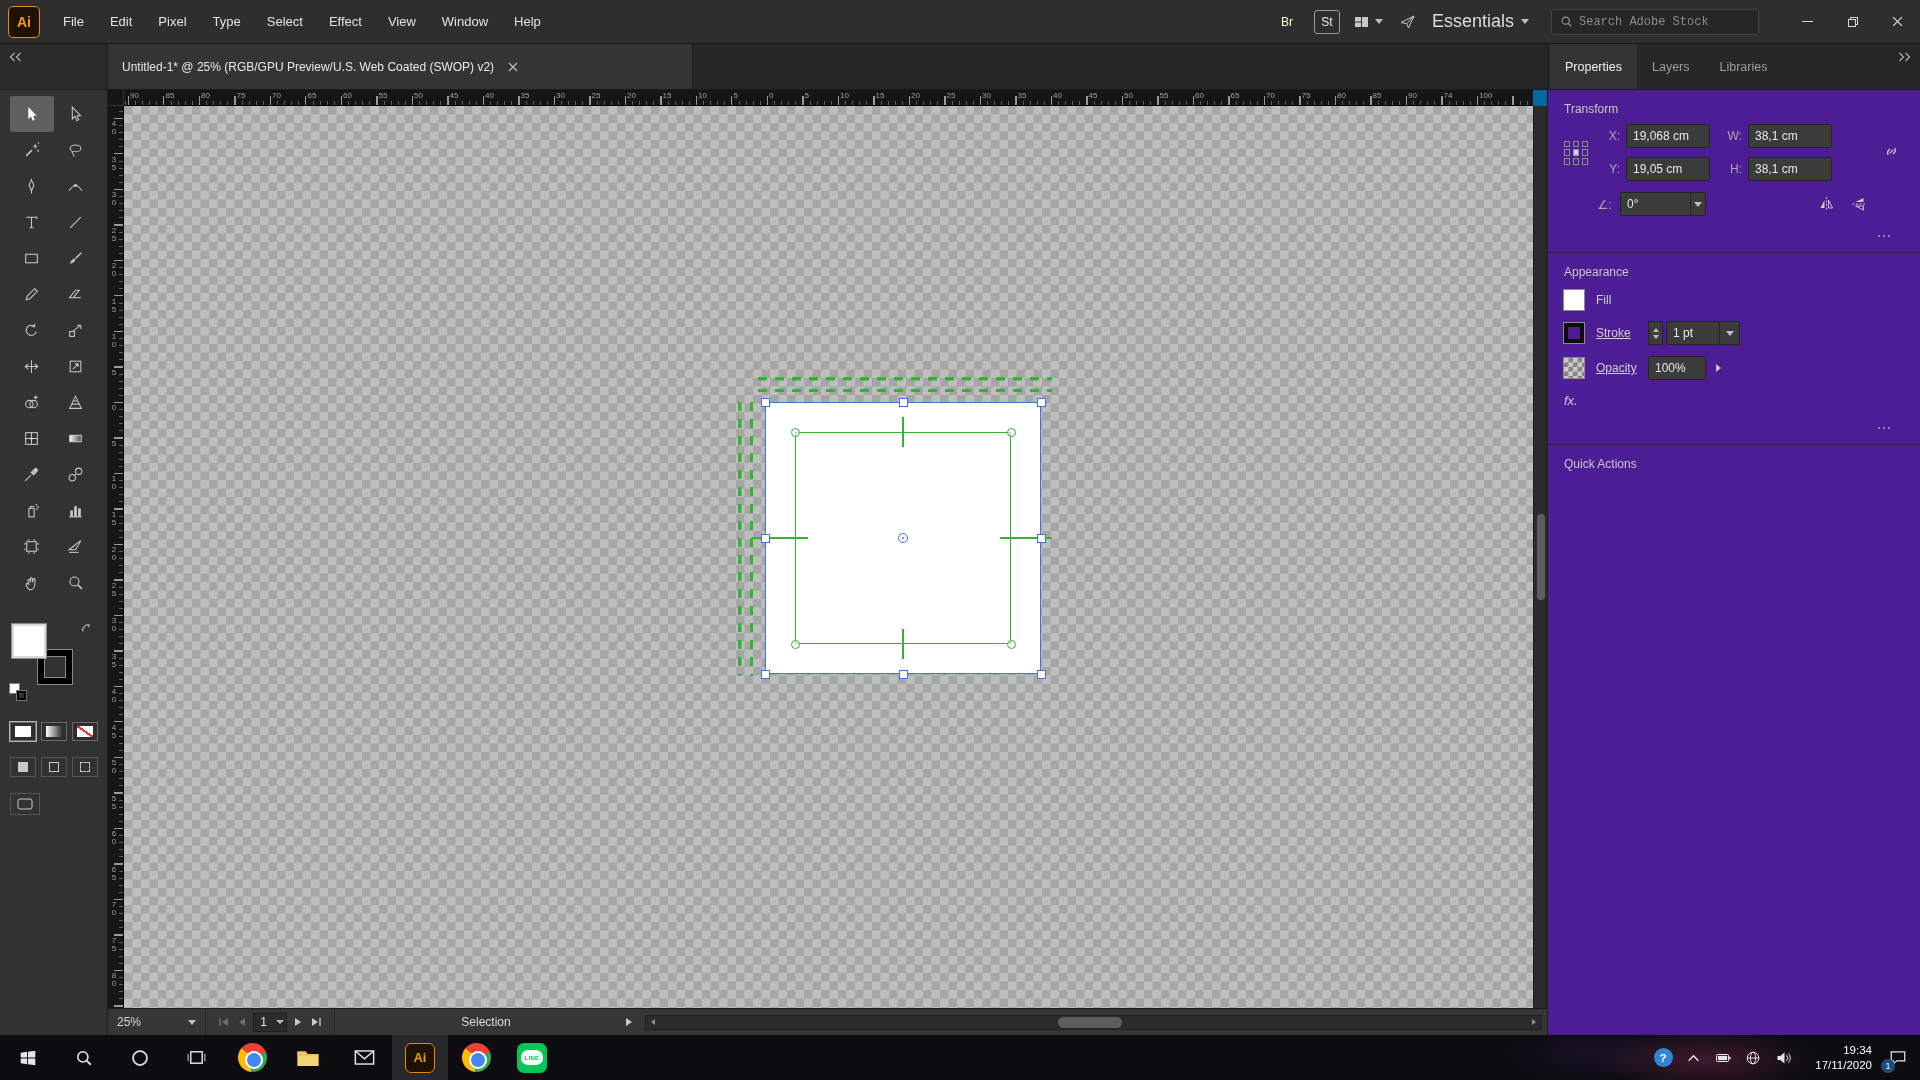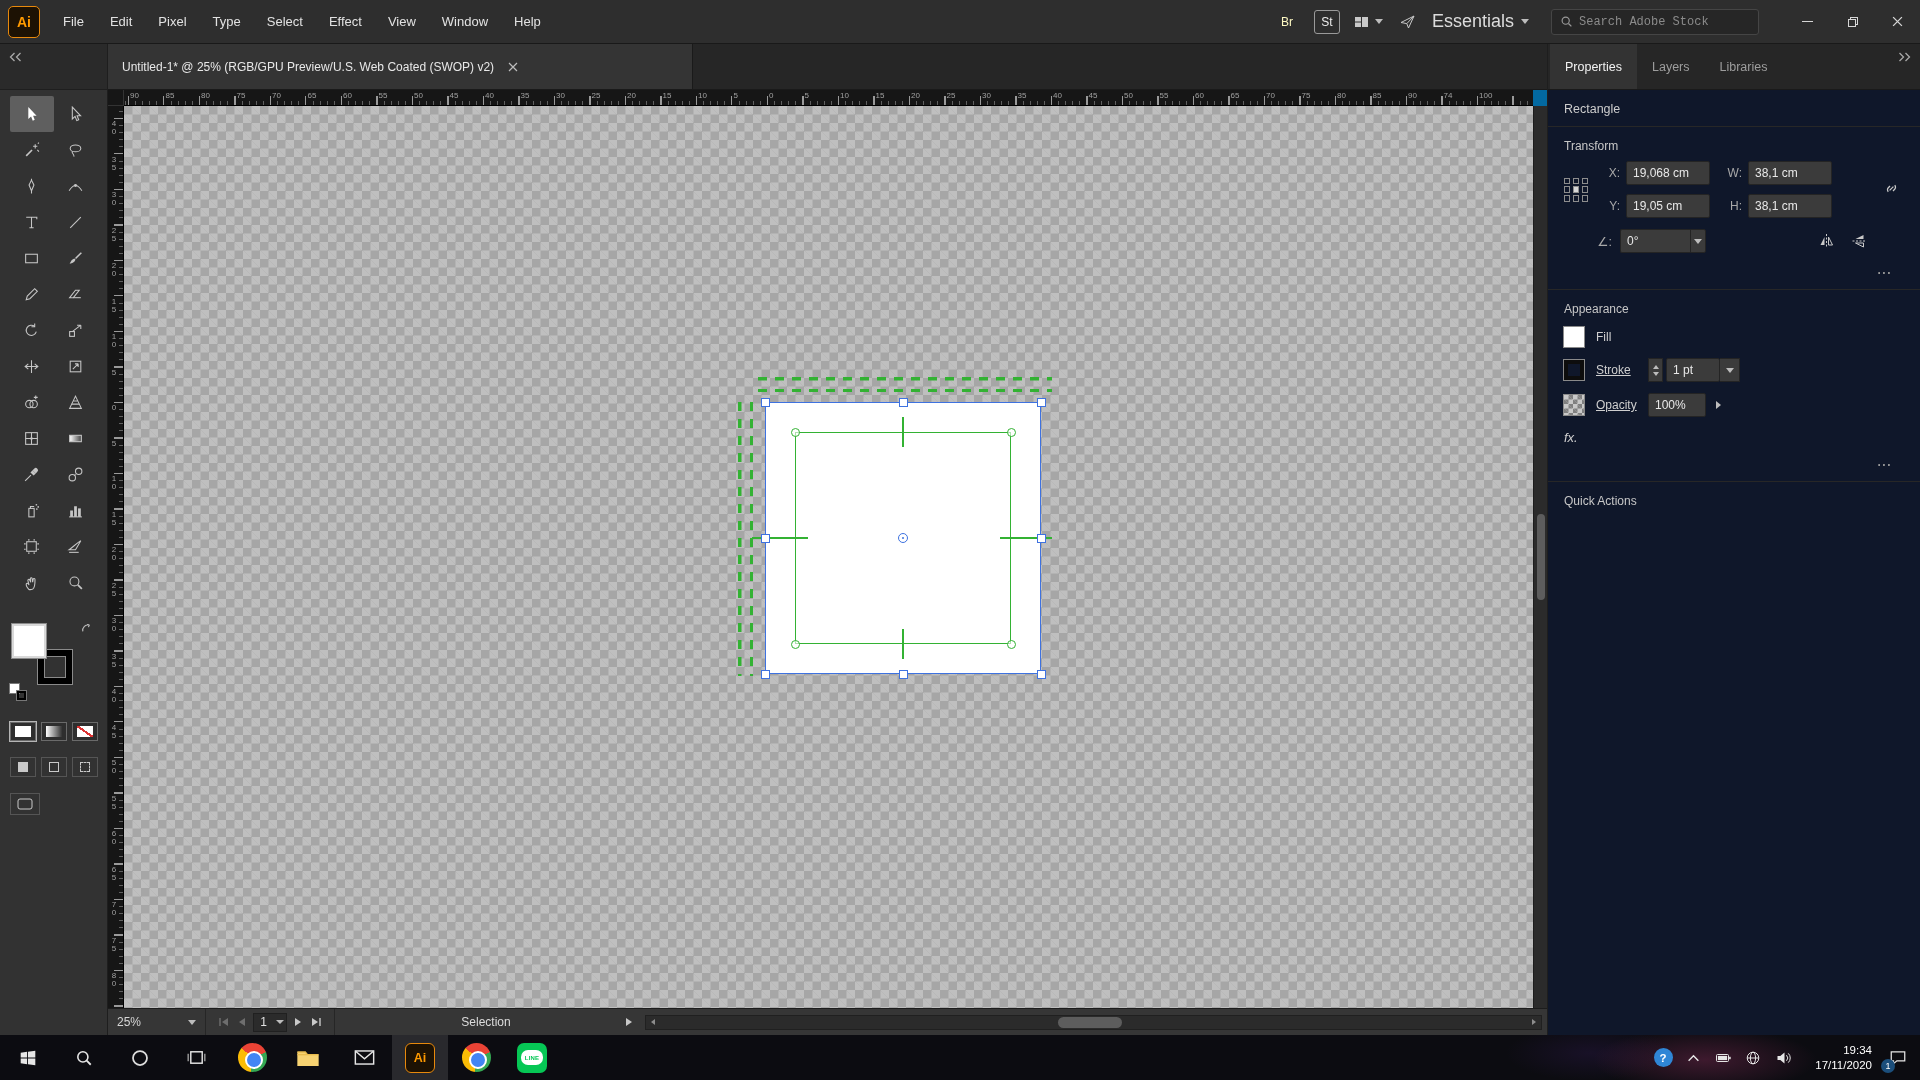--- a/index.html
+++ b/index.html
@@ -26,21 +26,21 @@
   .glyph-min{width:11px;height:1.5px;background:#d6d6d6}
   .glyph-restore{position:relative;width:10px;height:10px}
   .glyph-restore i{position:absolute;border:1px solid #d6d6d6;width:8px;height:8px;display:block}
   .glyph-restore i:first-child{right:0;top:0}
   .glyph-restore i:last-child{left:0;bottom:0;background:#2e2e2e}
 
   
   .left-col{position:absolute;top:44px;left:0;width:108px;bottom:45px;background:#323232;border-right:1px solid #1e1e1e}
   .left-head{height:46px;display:flex;align-items:flex-start;padding:8px 0 0 8px;background:#2a2a2a;border-bottom:1px solid #1e1e1e}
   .center-col{position:absolute;top:44px;left:108px;width:1439px;bottom:45px;display:flex;flex-direction:column;background:#232323}
-  .right-col{position:absolute;top:44px;right:0;width:373px;bottom:45px;background:#0f172a;border-left:1px solid #1e1e1e;display:flex;flex-direction:column}
+  .right-col{position:absolute;top:44px;right:0;width:373px;bottom:45px;background:#4c1d95;border-left:1px solid #1e1e1e;display:flex;flex-direction:column}
 
   
   .toolbar{display:grid;grid-template-columns:repeat(2,44px);justify-content:center;grid-auto-rows:36px;padding-top:6px}
   .tool{display:flex;align-items:center;justify-content:center;border-radius:2px}
   .tool svg{width:17px;height:17px;color:#c6c6c6}
   .tool.active{background:#5f5f5f}
   .tool.active svg{color:#fff}
   .fs-block{position:relative;height:86px;margin:22px 0 0 8px}
   .stroke-swatch{position:absolute;left:30px;top:28px;width:34px;height:34px;border:6px solid #000;box-shadow:0 0 0 1px #8a8a8a,inset 0 0 0 1px #8a8a8a;background:transparent}
   .fill-swatch{position:absolute;left:4px;top:2px;width:34px;height:34px;background:#fff;box-shadow:0 0 0 1px #8a8a8a,inset 0 0 0 2px #d9d9d9}
@@ -625,21 +625,20 @@
         <div class="ptab">Layers</div>
         <div class="ptab">Libraries</div>
         <div class="panel-collapse">
           <svg width="15" height="10" viewBox="0 0 14 10">
             <path d="M2 1l4 4-4 4M8 1l4 4-4 4" stroke="#a9a9a9" fill="none" stroke-width="1.3"></path>
           </svg>
         </div>
       </div>
 
     <div class="panel-body">
-      <div class="obj-type">Rectangle</div>
 
       <div class="sec-title">Transform</div>
       <div class="transform-body">
         <div class="locator">
           <i></i>
             <i></i>
             <i></i>
             <i></i>
             <i class="c"></i>
             <i></i>

